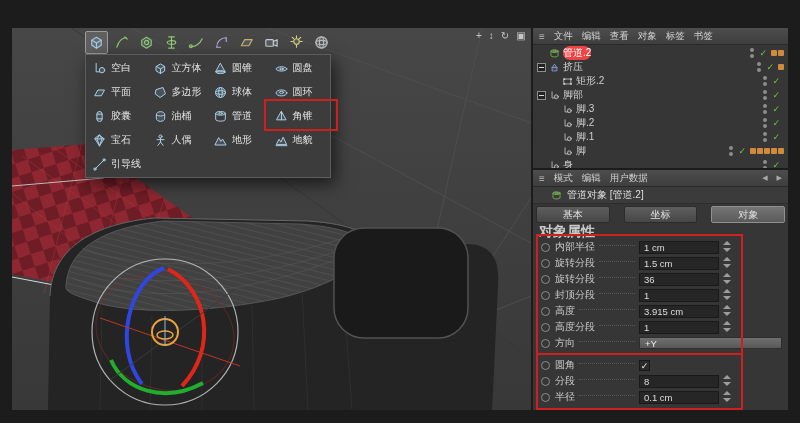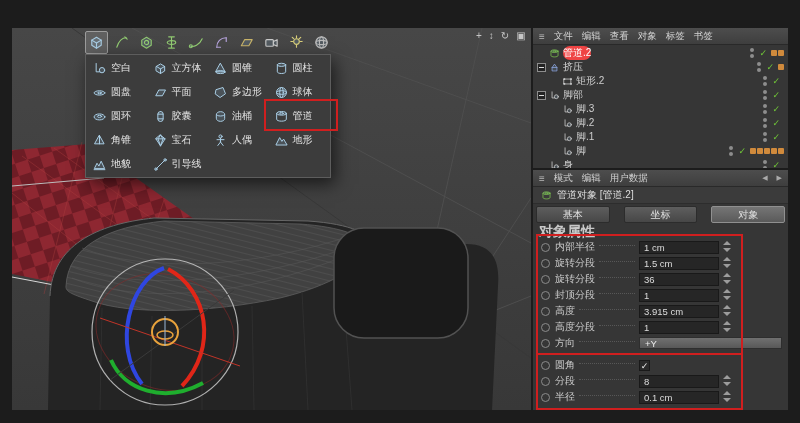--- a/index.html
+++ b/index.html
@@ -43,21 +43,21 @@
   .exp.none{visibility:hidden}
   .tlab{margin-left:3px;white-space:nowrap}
   .trow.sel .tlab{background:#ef4444;color:#fff;padding:0 0;border-radius:7px}
   .spacer{flex:1}
   .vdots{display:flex;flex-direction:column;gap:2px;margin:0 5px;flex:none}
   .vdots i{width:4px;height:4px;border-radius:50%;background:#8d8d8d}
   .chk{color:#71c837;font-size:9px;margin-right:4px;flex:none}
   .tags{display:flex;gap:1px;flex:none}
   .tags i{width:6px;height:6px;background:#d08a3c;border-radius:1px}
   
-  .am-title{height:16px;display:flex;align-items:center;gap:5px;padding:0 8px;background:#3b3b3b;
+  .am-title{height:16px;display:flex;align-items:center;gap:5px;padding:0 18px;background:#3b3b3b;
     border-bottom:1px solid #2d2d2d;color:#dedede;font-size:10px}
   .tabs{display:flex;gap:14px;padding:2px 3px;height:20px;box-sizing:border-box}
   .tab{flex:1;height:15px;line-height:15px;text-align:center;font-size:10px;color:#e0e0e0;
     background:linear-gradient(#5e5e5e,#474747);border:1px solid #2c2c2c;border-radius:2px}
   .tab.active{background:linear-gradient(#757575,#5a5a5a);border-color:#909090}
   .section{height:15px;line-height:15px;font-weight:bold;font-size:14px;color:#c8c8c8;padding-left:6px}
   .props{position:relative}
   .prow{display:flex;align-items:center;height:16px;padding:0 6px 0 8px;font-size:10px;color:#cbcbcb}
   .keyring{width:7px;height:7px;border:1px solid #8b8b8b;border-radius:50%;margin-right:5px;flex:none}
   .plabel{white-space:nowrap}
@@ -269,29 +269,20 @@
             <g fill="rgba(150,200,235,.16)" stroke="#a9cde4" stroke-width="1.2" stroke-linejoin="round" stroke-linecap="round">
               <path d="M9 3 14.5 13h-11z"></path>
               <ellipse cx="9" cy="13.3" rx="5.6" ry="1.8"></ellipse>
             </g>
           </svg>
           <span class="plab">圆锥</span>
         </div>
         <div class="pcell">
           <svg class="icon pico" viewBox="0 0 18 18">
             <g fill="rgba(150,200,235,.16)" stroke="#a9cde4" stroke-width="1.2" stroke-linejoin="round" stroke-linecap="round">
-              <ellipse cx="9" cy="4.6" rx="5" ry="1.9"></ellipse>
-              <path d="M4 4.6v8.4c0 1.1 2.2 2 5 2s5-.9 5-2V4.6" fill="none"></path>
-            </g>
-          </svg>
-          <span class="plab">圆柱</span>
-        </div>
-        <div class="pcell">
-          <svg class="icon pico" viewBox="0 0 18 18">
-            <g fill="rgba(150,200,235,.16)" stroke="#a9cde4" stroke-width="1.2" stroke-linejoin="round" stroke-linecap="round">
               <ellipse cx="9" cy="9.5" rx="6.5" ry="2.6"></ellipse>
               <ellipse cx="9" cy="9.5" rx="2.4" ry=".95" fill="rgba(0,0,0,.35)"></ellipse>
             </g>
           </svg>
           <span class="plab">圆盘</span>
         </div>
         <div class="pcell">
           <svg class="icon pico" viewBox="0 0 18 18">
             <g fill="rgba(150,200,235,.16)" stroke="#a9cde4" stroke-width="1.2" stroke-linejoin="round" stroke-linecap="round">
               <path d="M3.5 12.5 7 6h8l-3.5 6.5z"></path>

